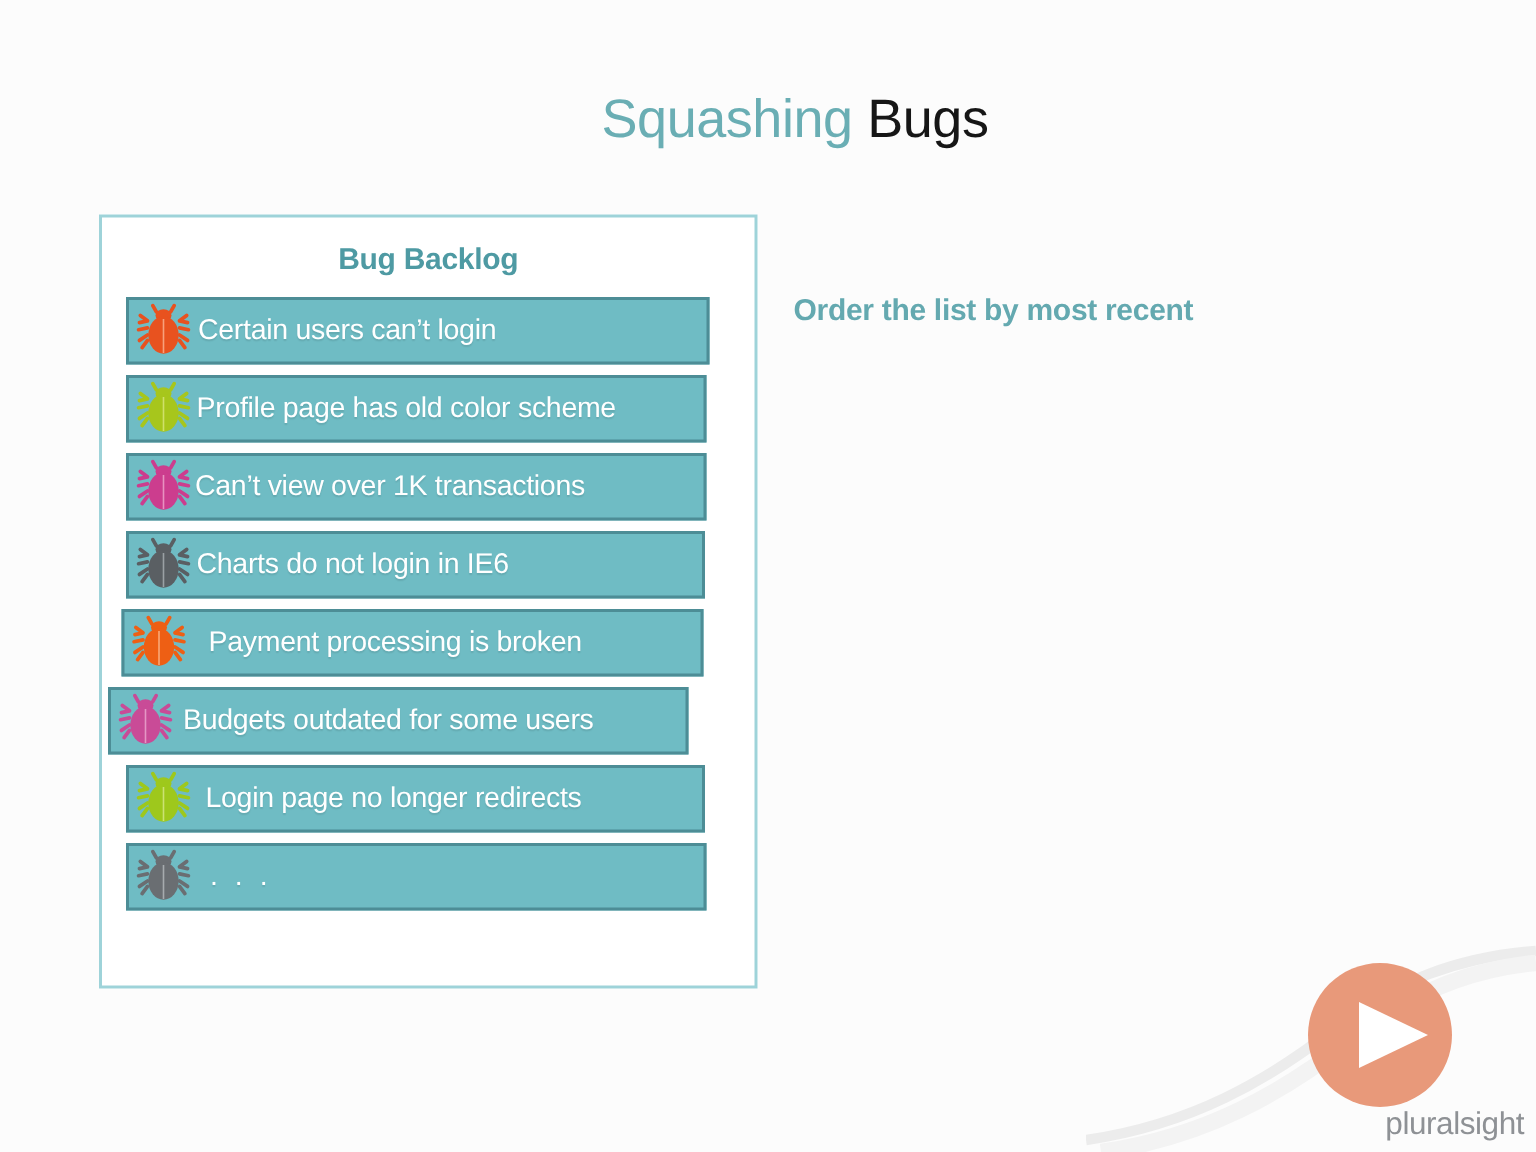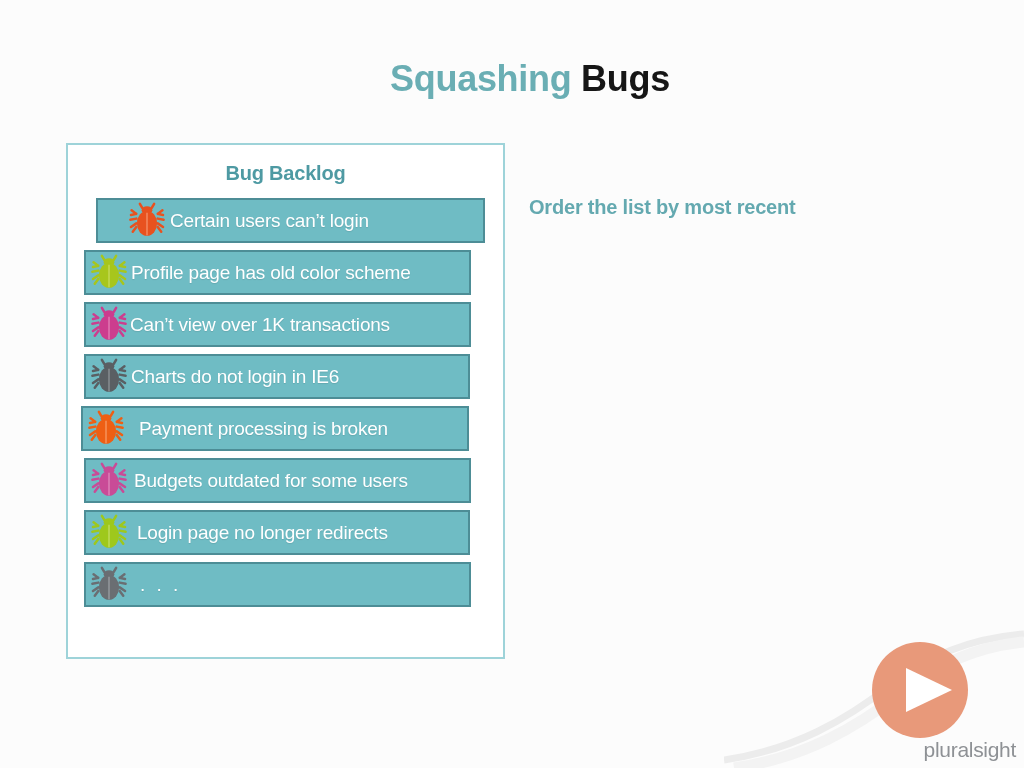--- a/index.html
+++ b/index.html
@@ -17,21 +17,21 @@
   }
 
   
   .slide-title {
     position: absolute;
     top: 58px;
     left: 0;
     width: 1024px;
     text-align: center;
     font-size: 36px;
-    font-weight: bold;
+    font-weight: normal;
     letter-spacing: -0.3px;
     white-space: nowrap;
     padding-left: 36px;
   }
   .title-part-a { color: #6aaeb4; }
   .title-part-b { color: #161616; }
 
   
   .backlog-panel {
     position: absolute;
@@ -78,31 +78,31 @@
 
   .bug-label {
     color: #ffffff;
     font-size: 19px;
     letter-spacing: -0.2px;
     white-space: nowrap;
     text-shadow: 0 1px 1px rgba(0,0,0,0.10);
   }
 
   
-  .r1 { width: 389px; margin-left: 28px; padding-left: 26px; }
+  .r1 { width: 389px; margin-left: 16px; }
   .r1 .bug-label { margin-left: 4px; }
   .r2 { width: 387px; margin-left: 16px; text-align: right; }
   .r2 .bug-label { margin-left: 3px; }
   .r3 { width: 387px; margin-left: 16px; }
   .r3 .bug-label { margin-left: 2px; }
   .r4 { width: 386px; margin-left: 16px; }
   .r4 .bug-label { margin-left: 3px; }
   .r5 { width: 388px; margin-left: 13px; gap: 12px; }
   .r5 .bug-label { margin-left: 2px; }
-  .r6 { width: 387px; margin-left: 16px; }
+  .r6 { width: 387px; margin-left: 4px; }
   .r6 .bug-label { margin-left: 6px; }
   .r7 { width: 386px; margin-left: 16px; }
   .r7 .bug-label { margin-left: 9px; }
   .r8 { width: 387px; margin-left: 16px; }
   .r8 .bug-label { margin-left: 12px; letter-spacing: 3px; }
 
   
   .callout {
     position: absolute;
     left: 529px;

